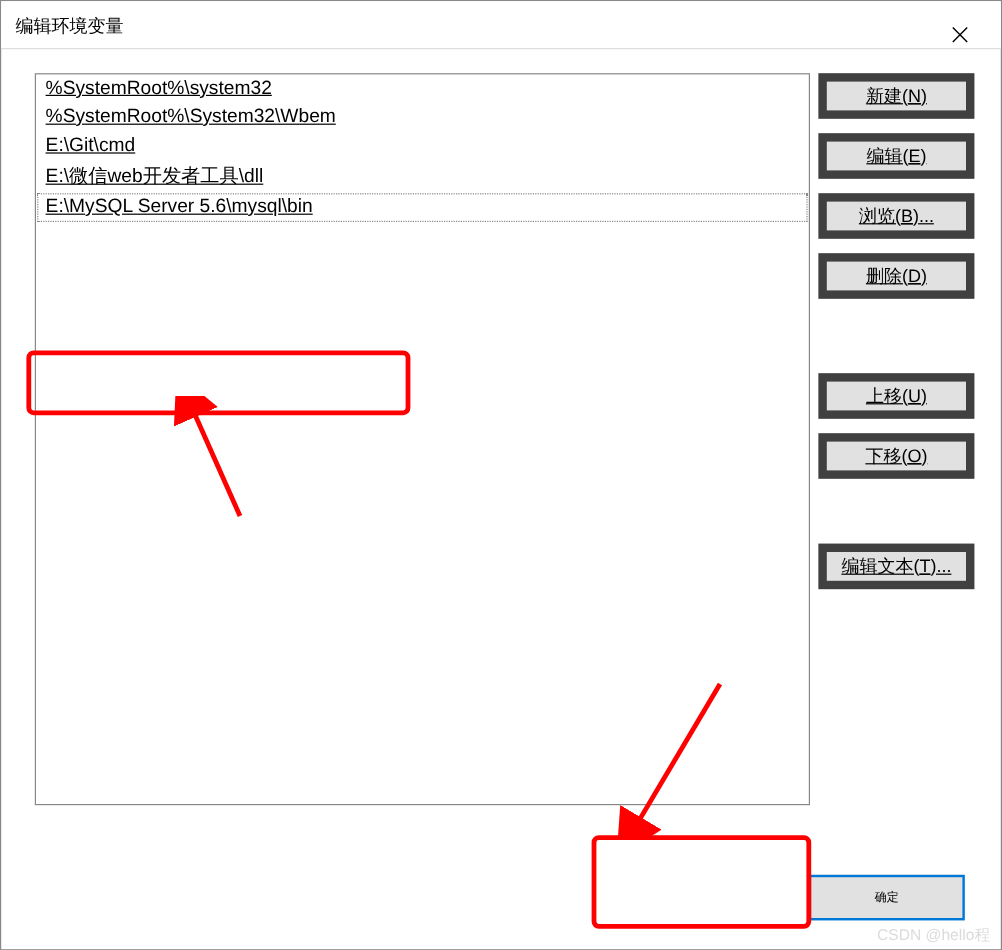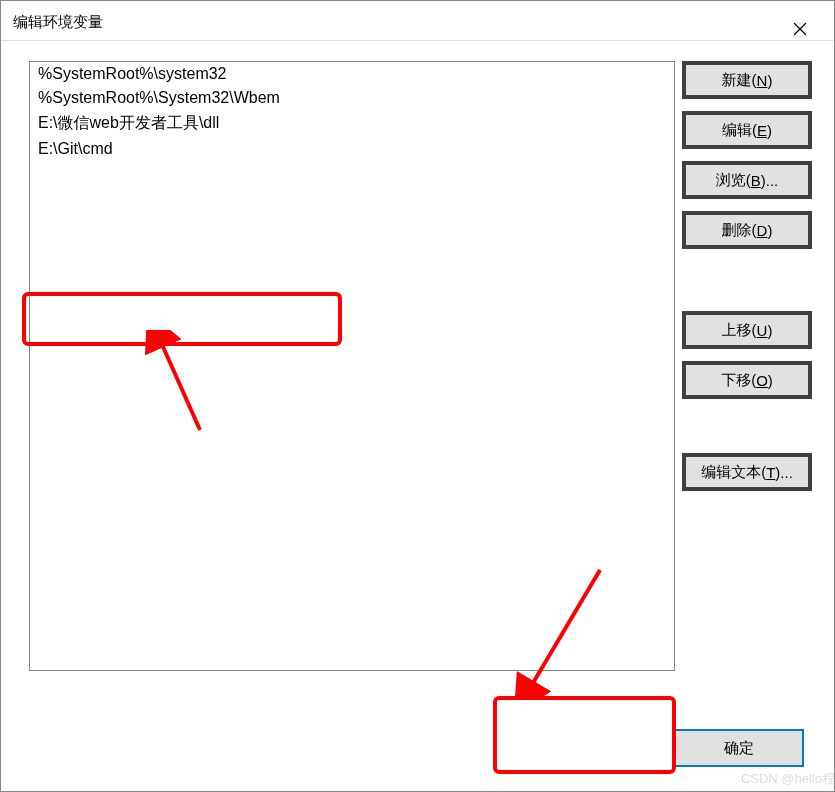--- a/index.html
+++ b/index.html
@@ -47,20 +47,21 @@
     }
     .close-btn svg {
       width: 14px;
       height: 14px;
     }
     .content {
       flex: 1;
       display: flex;
       padding: 20px 22px 10px 28px;
       gap: 7px;
+      text-decoration: underline;
     }
     .listbox {
       flex: 1;
       border: 1px solid #888;
       background: #fff;
       overflow: hidden;
       height: 610px;
     }
     .list-item {
       padding: 3px 8px;
@@ -78,21 +79,21 @@
       padding: 2px 6px;
     }
     .sidebar-buttons {
       width: 130px;
       display: flex;
       flex-direction: column;
       gap: 12px;
     }
     .win-btn {
       height: 38px;
-      border: 4px solid #404040;
+      border: 7px solid #404040;
       background: #e1e1e1;
       font-size: 15px;
       color: #000;
       cursor: pointer;
       display: flex;
       align-items: center;
       justify-content: center;
       font-family: inherit;
     }
     .spacer-small { height: 38px; }
@@ -101,21 +102,21 @@
       display: flex;
       justify-content: flex-end;
       gap: 18px;
       padding: 14px 30px 24px 0;
     }
     .footer-btn {
       width: 130px;
       height: 38px;
       border: 1px solid #adadad;
       background: #e1e1e1;
-      font-size: 15px;
+      font-size: 10px;
       color: #000;
       cursor: pointer;
       font-family: inherit;
       display: flex;
       align-items: center;
       justify-content: center;
     }
     .footer-btn.primary {
       border: 2px solid #0078d7;
       background: #e1e1e1;
@@ -129,21 +130,21 @@
     }
     .box1 { left: 22px; top: 292px; width: 320px; height: 54px; }
     .box2 { left: 493px; top: 696px; width: 183px; height: 78px; }
     
     .arrow {
       position: absolute;
       pointer-events: none;
     }
     .watermark {
       position: absolute;
-      right: 0;
+      right: 10px;
       bottom: 4px;
       color: #ccc;
       font-size: 13px;
       opacity: 0.7;
     }
     .underline-accel { text-decoration: underline; }
   </style>
 </head>
 <body>
 
@@ -154,22 +155,23 @@
       <svg viewBox="0 0 14 14">
           <path d="M1 1 L13 13 M13 1 L1 13" stroke="#000" stroke-width="1.2" fill="none"></path>
         </svg>
     </div>
   </div>
 
   <div class="content">
     <div class="listbox" id="listbox">
         <div class="list-item">%SystemRoot%\system32</div>
         <div class="list-item">%SystemRoot%\System32\Wbem</div>
+        <div class="list-item">E:\Git\cmd</div>
         <div class="list-item">E:\微信web开发者工具\dll</div>
-        <div class="list-item">E:\Git\cmd</div>
+        <div class="list-item selected">E:\MySQL Server 5.6\mysql\bin</div>
       </div>
 
     <div class="sidebar-buttons">
       <button class="win-btn">
         <span>新建(</span>
           <span class="underline-accel">N</span>
           <span>)</span>
       </button>
       <button class="win-btn">
         <span>编辑(</span>

